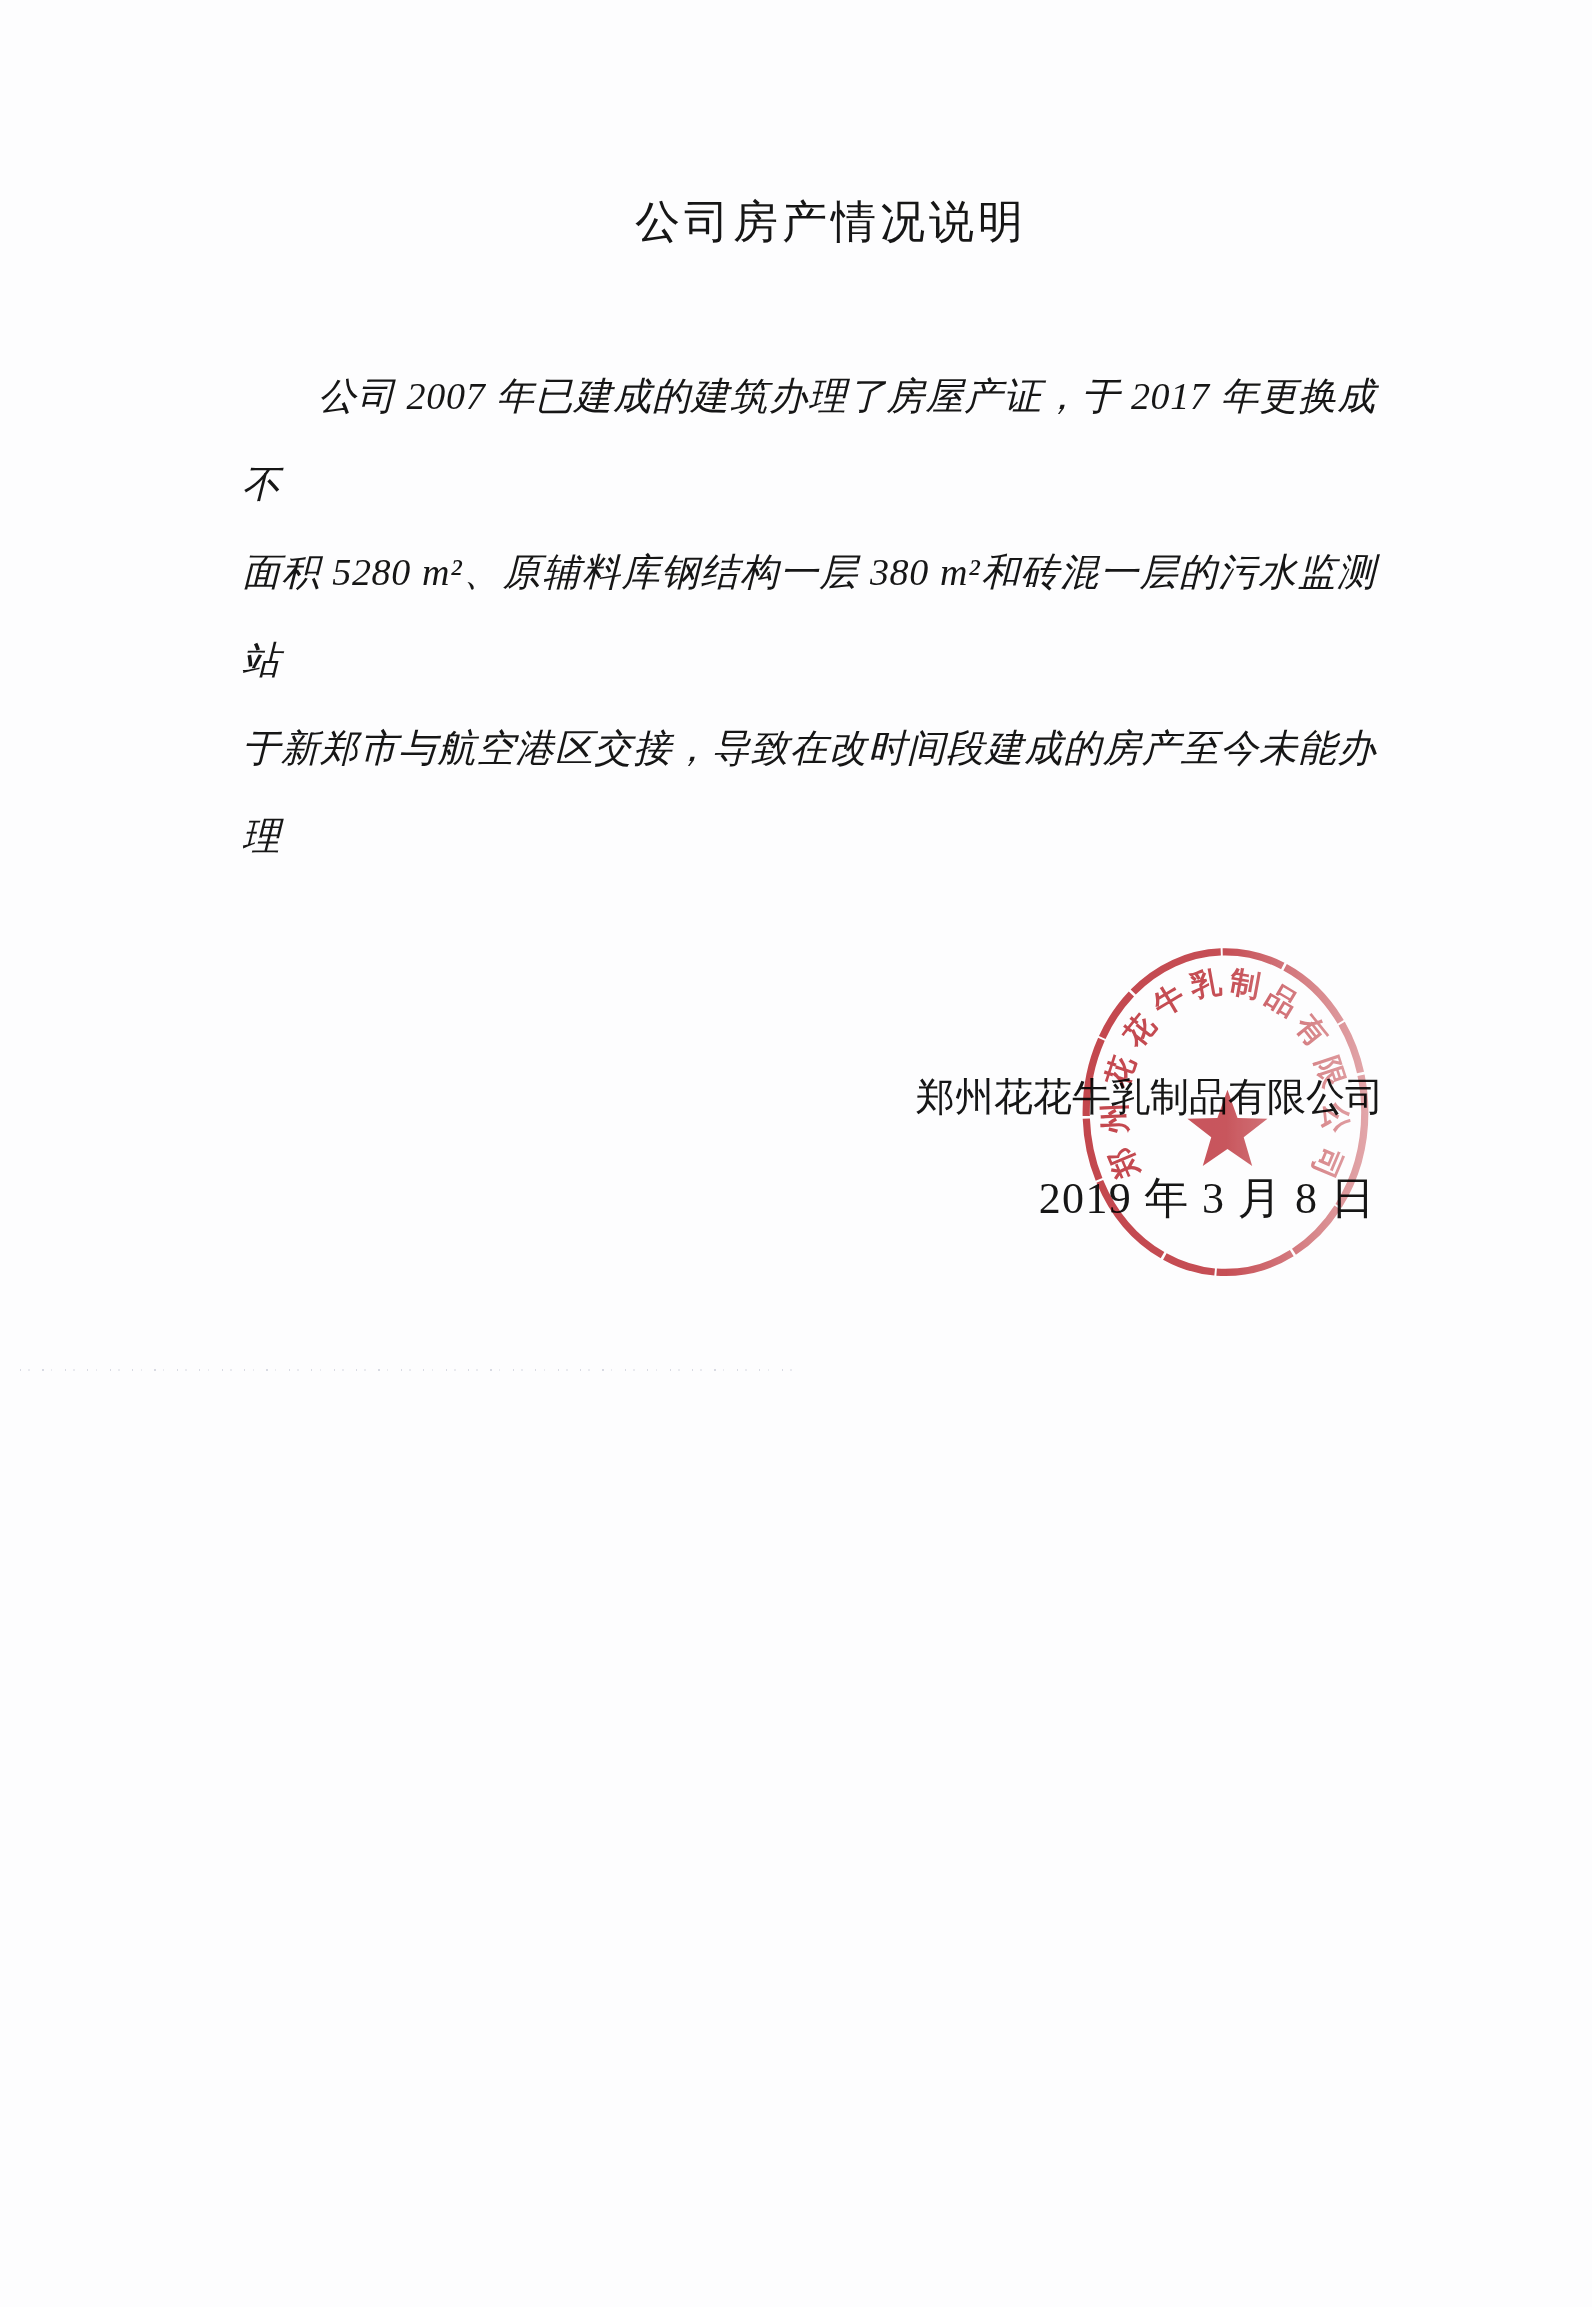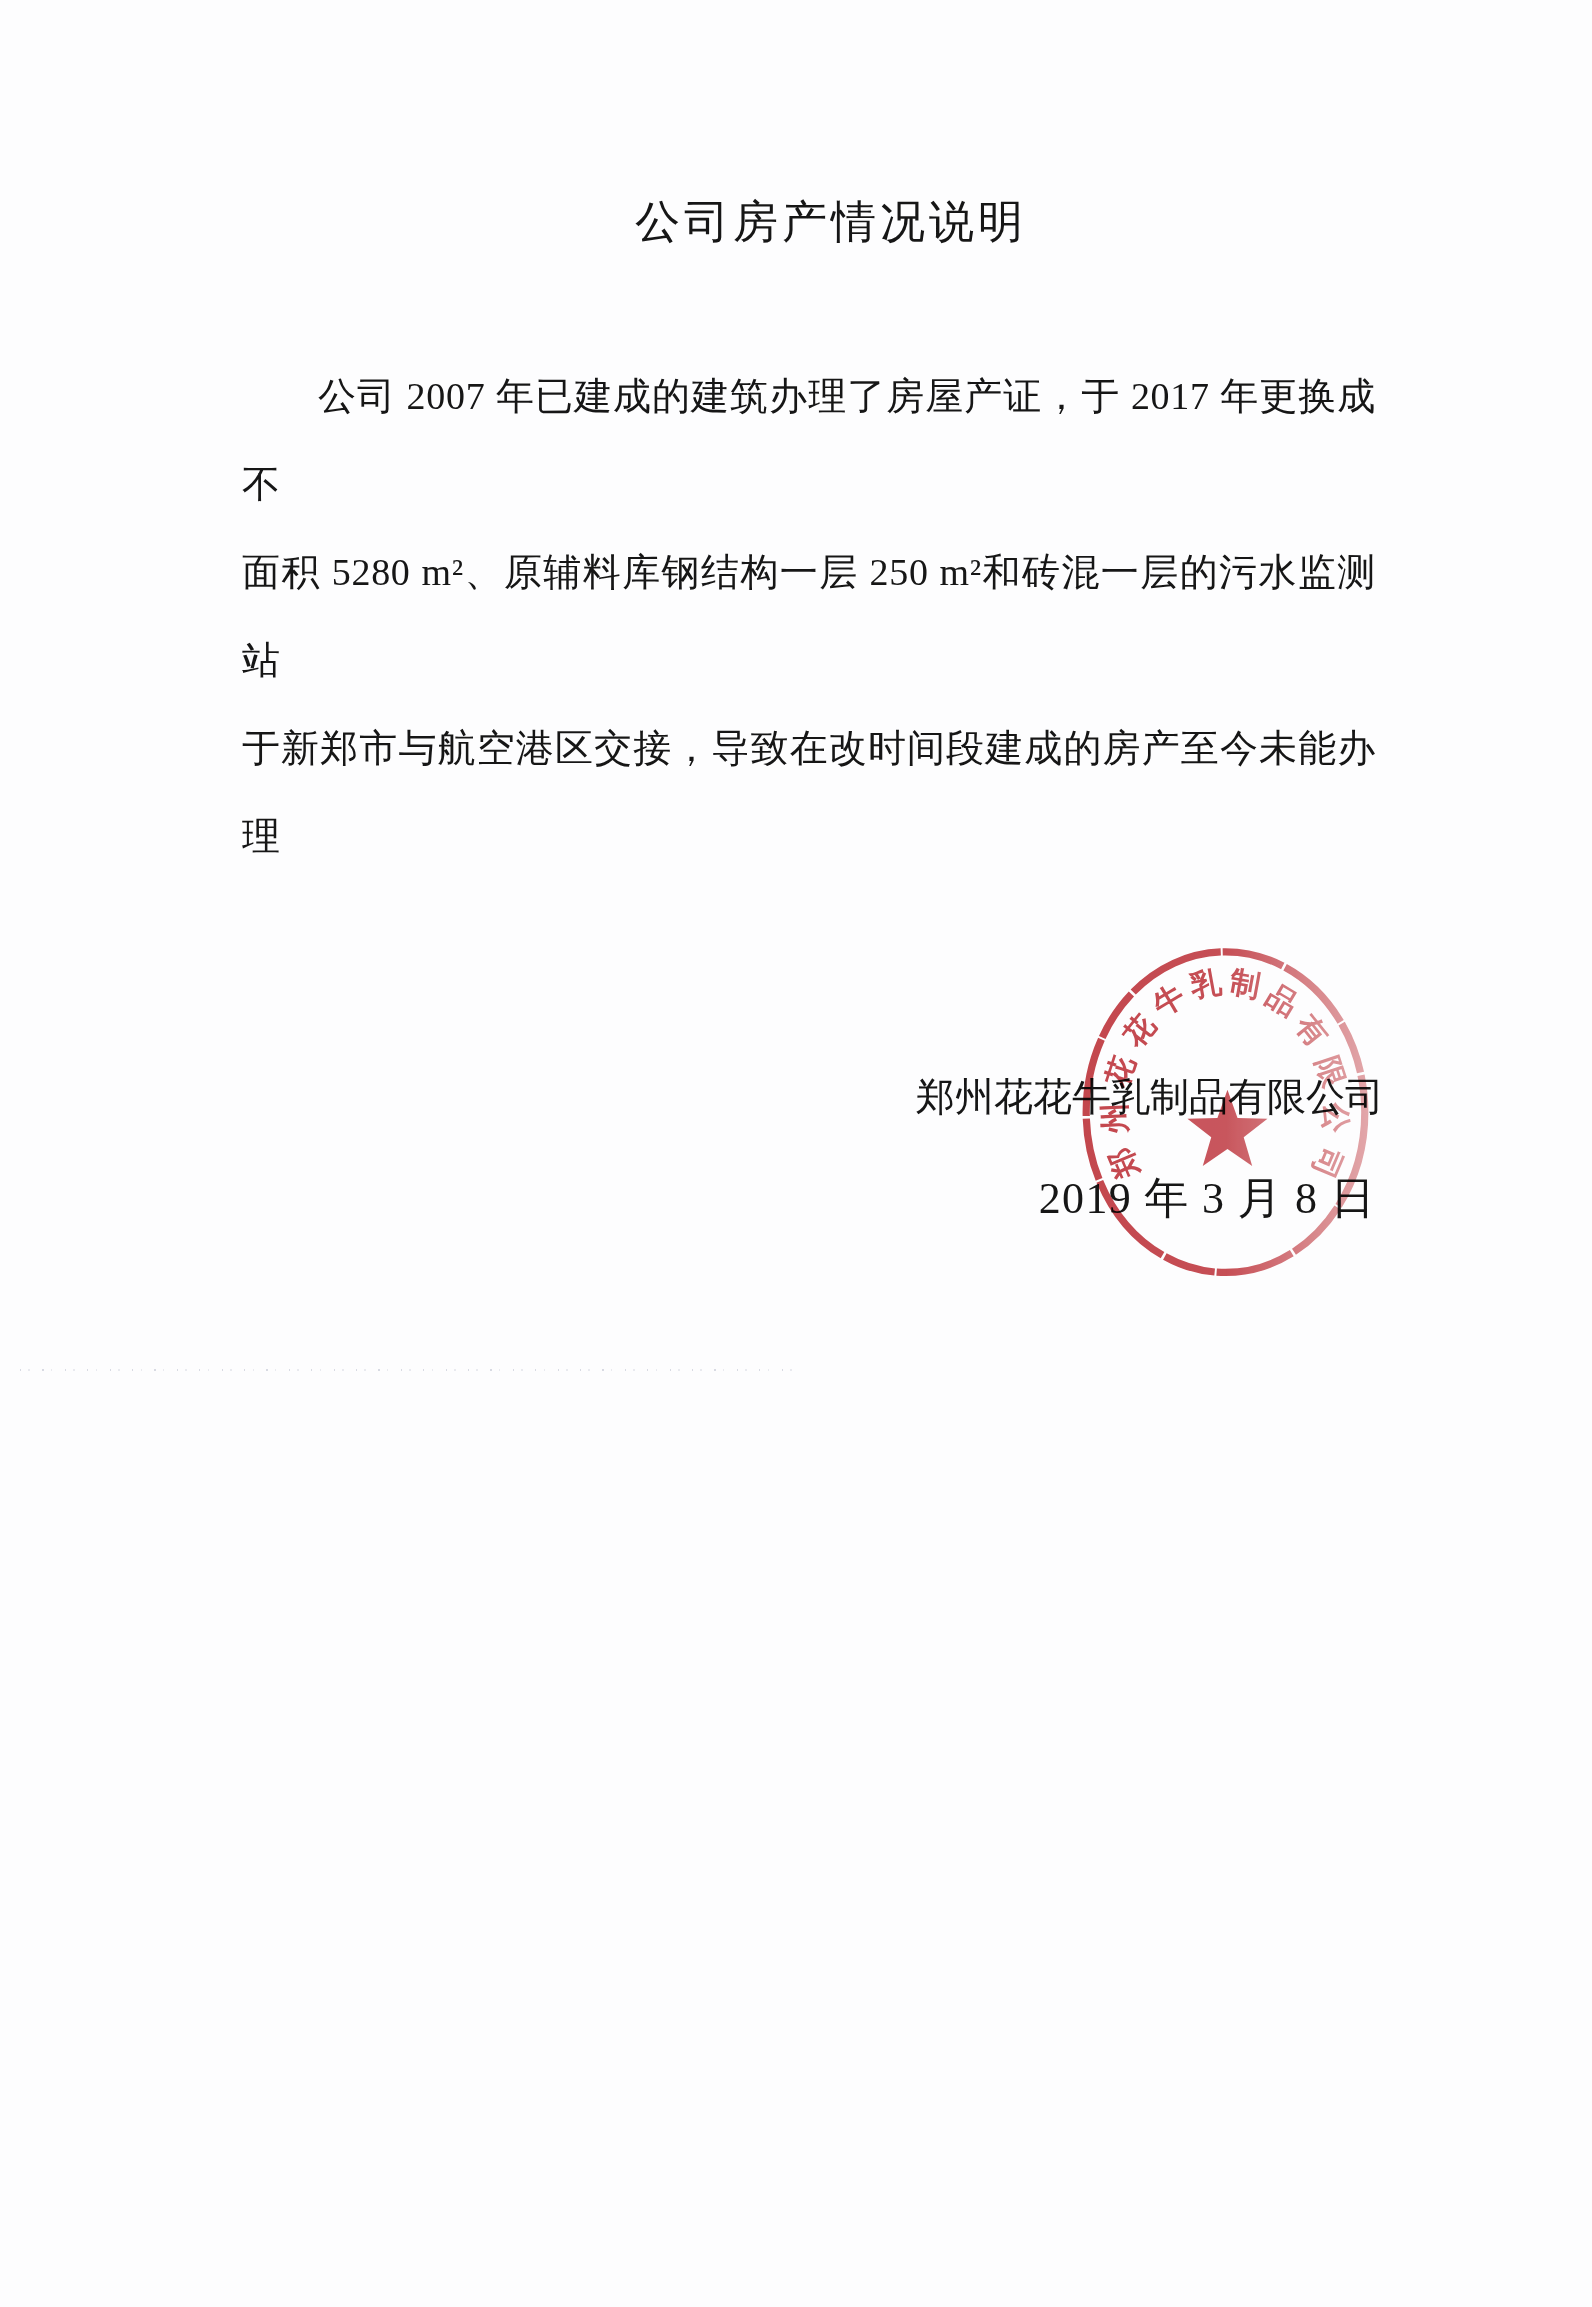--- a/index.html
+++ b/index.html
@@ -30,20 +30,21 @@
     padding-left: 35px;
   }
 
   
   .body-block {
     position: absolute;
     left: 242px; top: 352px;
     width: 1134px;
     font-size: 38px;
     line-height: 88px;
+    font-style: italic;
   }
   .body-line {
     white-space: nowrap;
     letter-spacing: 0.7px;
   }
   .body-line.fill {
     white-space: normal;
     text-align: justify;
     text-align-last: justify;
     text-justify: inter-character;
@@ -97,21 +98,21 @@
 </style>
 </head>
 <body>
 
 <div class="page" style="--ink: #161616; --paper: #fdfdfe; --stamp-color: #c0363d;">
 
   <div class="doc-title">公司房产情况说明</div>
 
   <div class="body-block">
       <div class="body-line indent fill">公司 2007 年已建成的建筑办理了房屋产证，于 2017 年更换成不</div>
-      <div class="body-line fill">面积 5280 m²、原辅料库钢结构一层 250 m²和砖混一层的污水监测站</div>
+      <div class="body-line fill">面积 5280 m²、原辅料库钢结构一层 380 m²和砖混一层的污水监测站</div>
       <div class="body-line fill">于新郑市与航空港区交接，导致在改时间段建成的房产至今未能办理</div>
     </div>
 
   <div class="sig-company">郑州花花牛乳制品有限公司</div>
 
   <div class="sig-date">2019 年 3 月 8 日</div>
 
   <div class="stamp">
     <svg viewBox="0 0 470 522" width="309" height="343">
       <defs>

